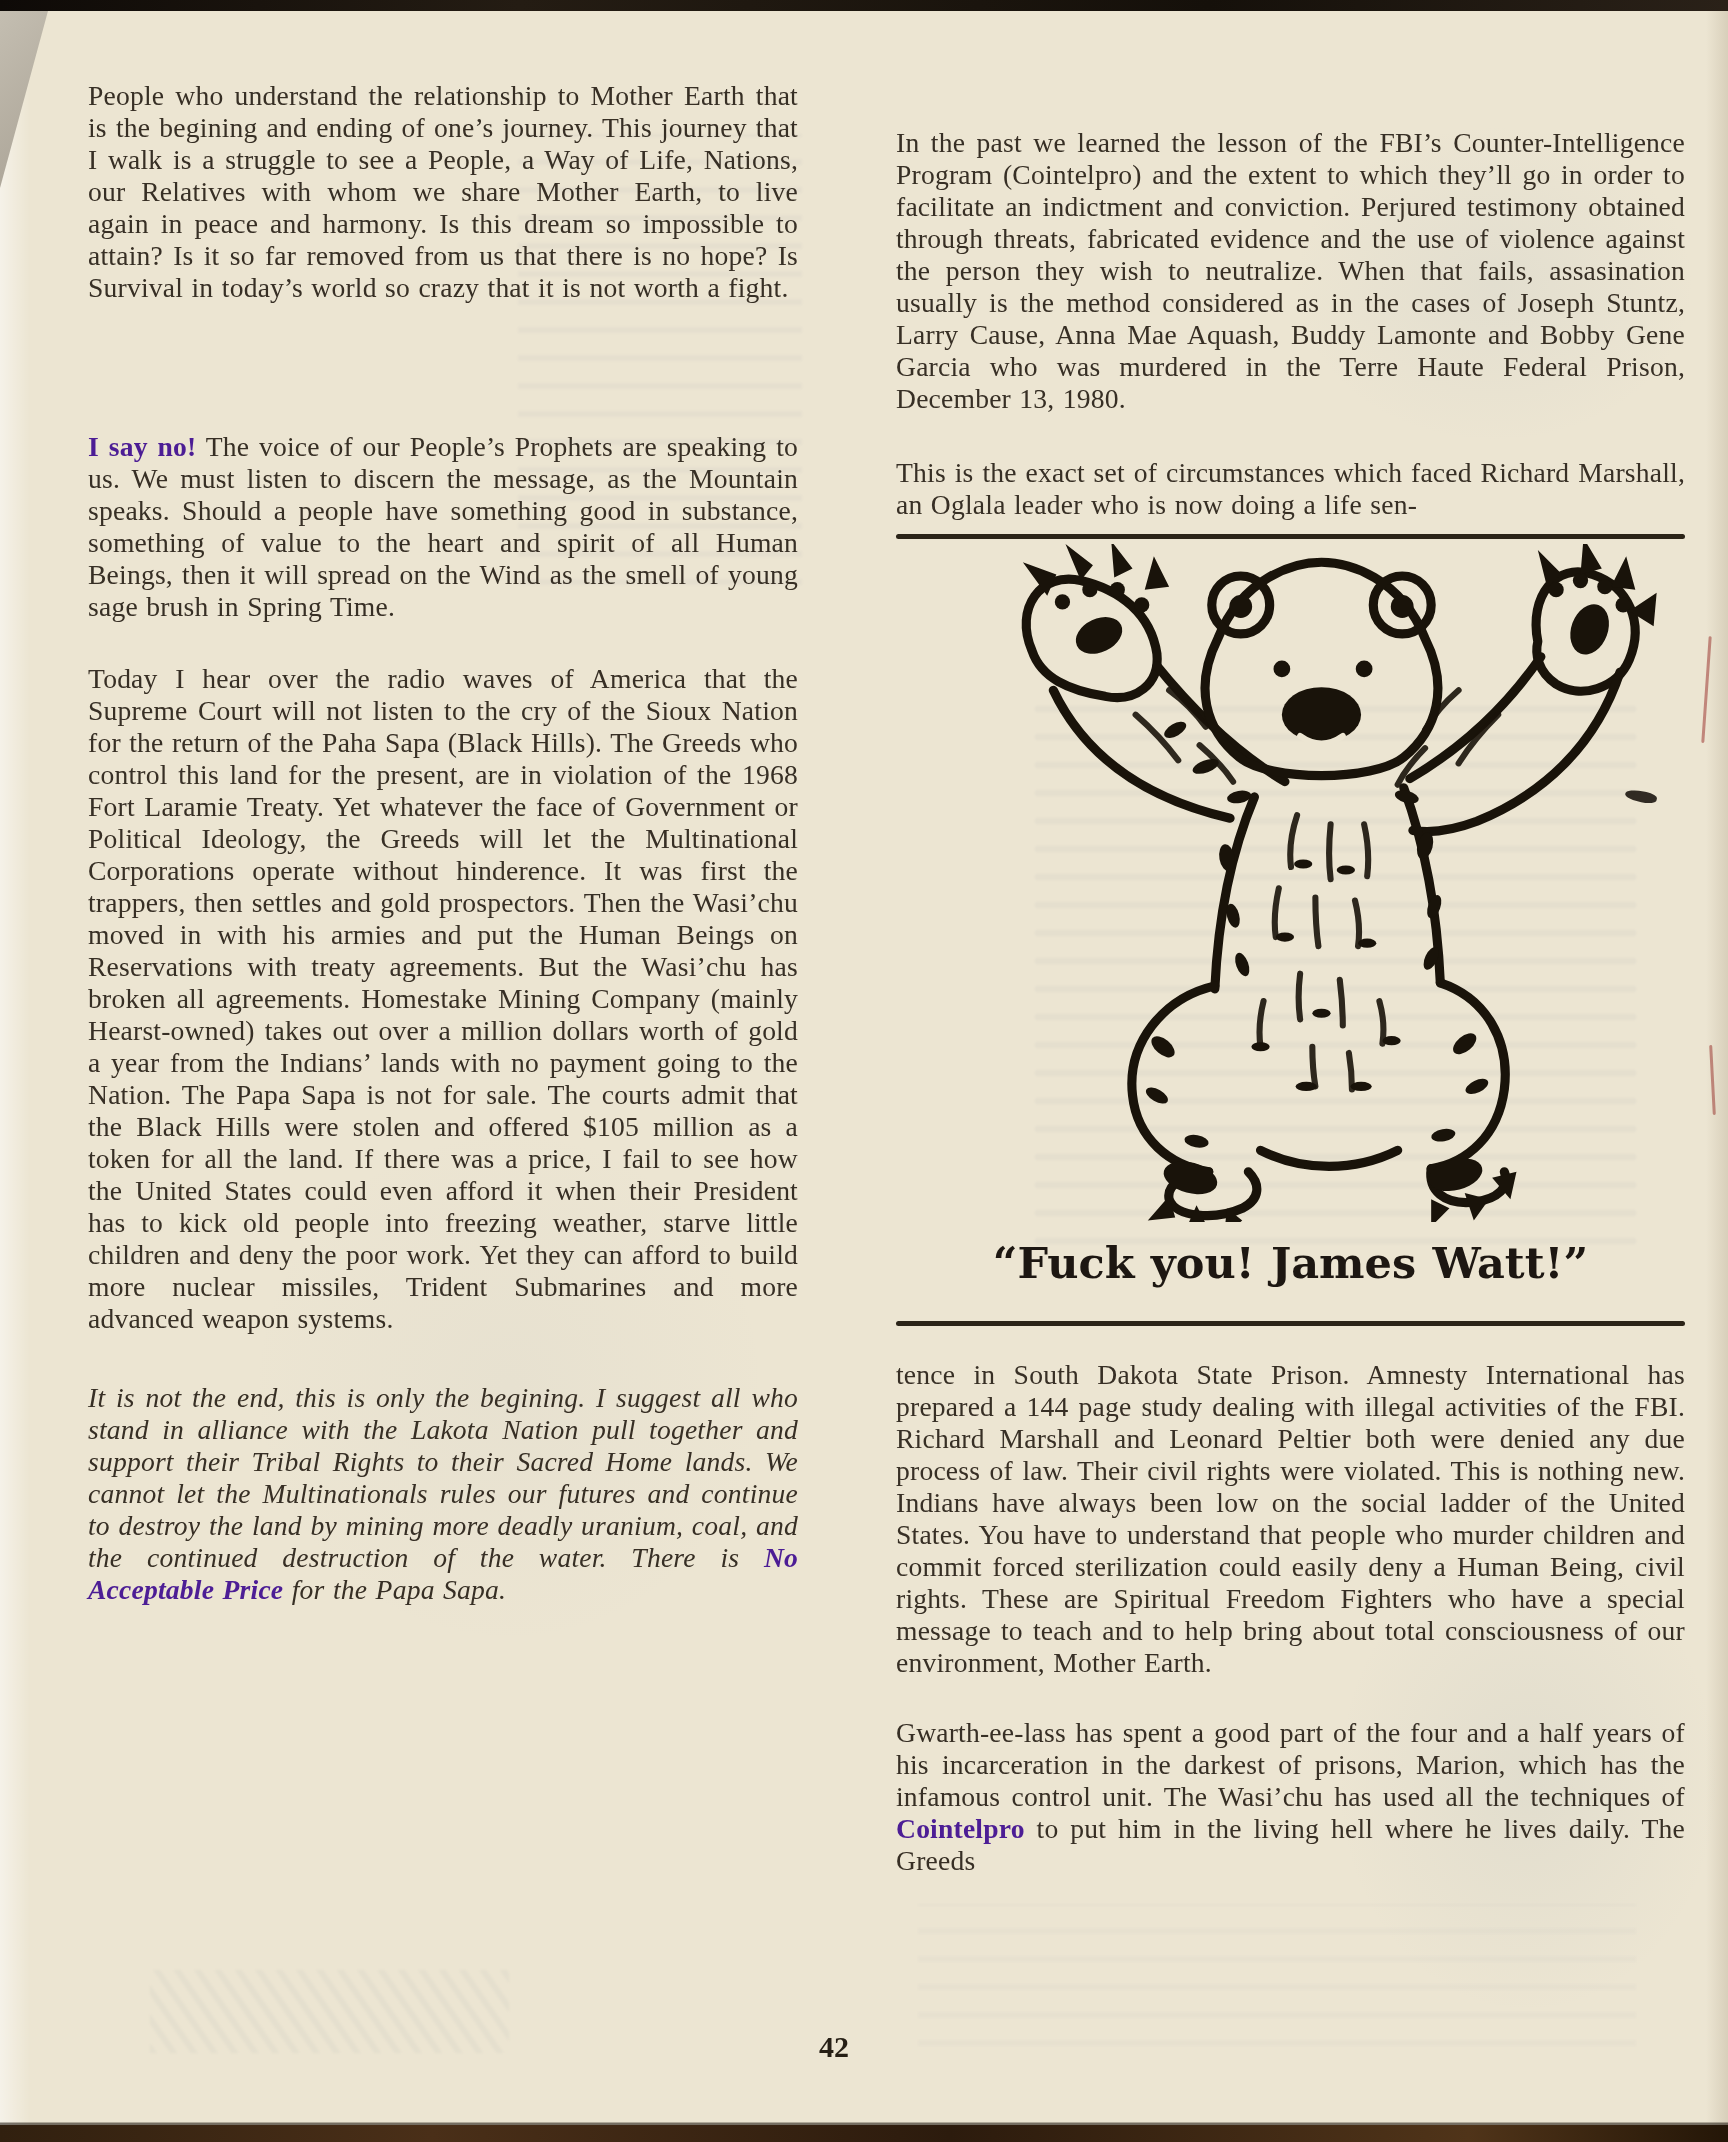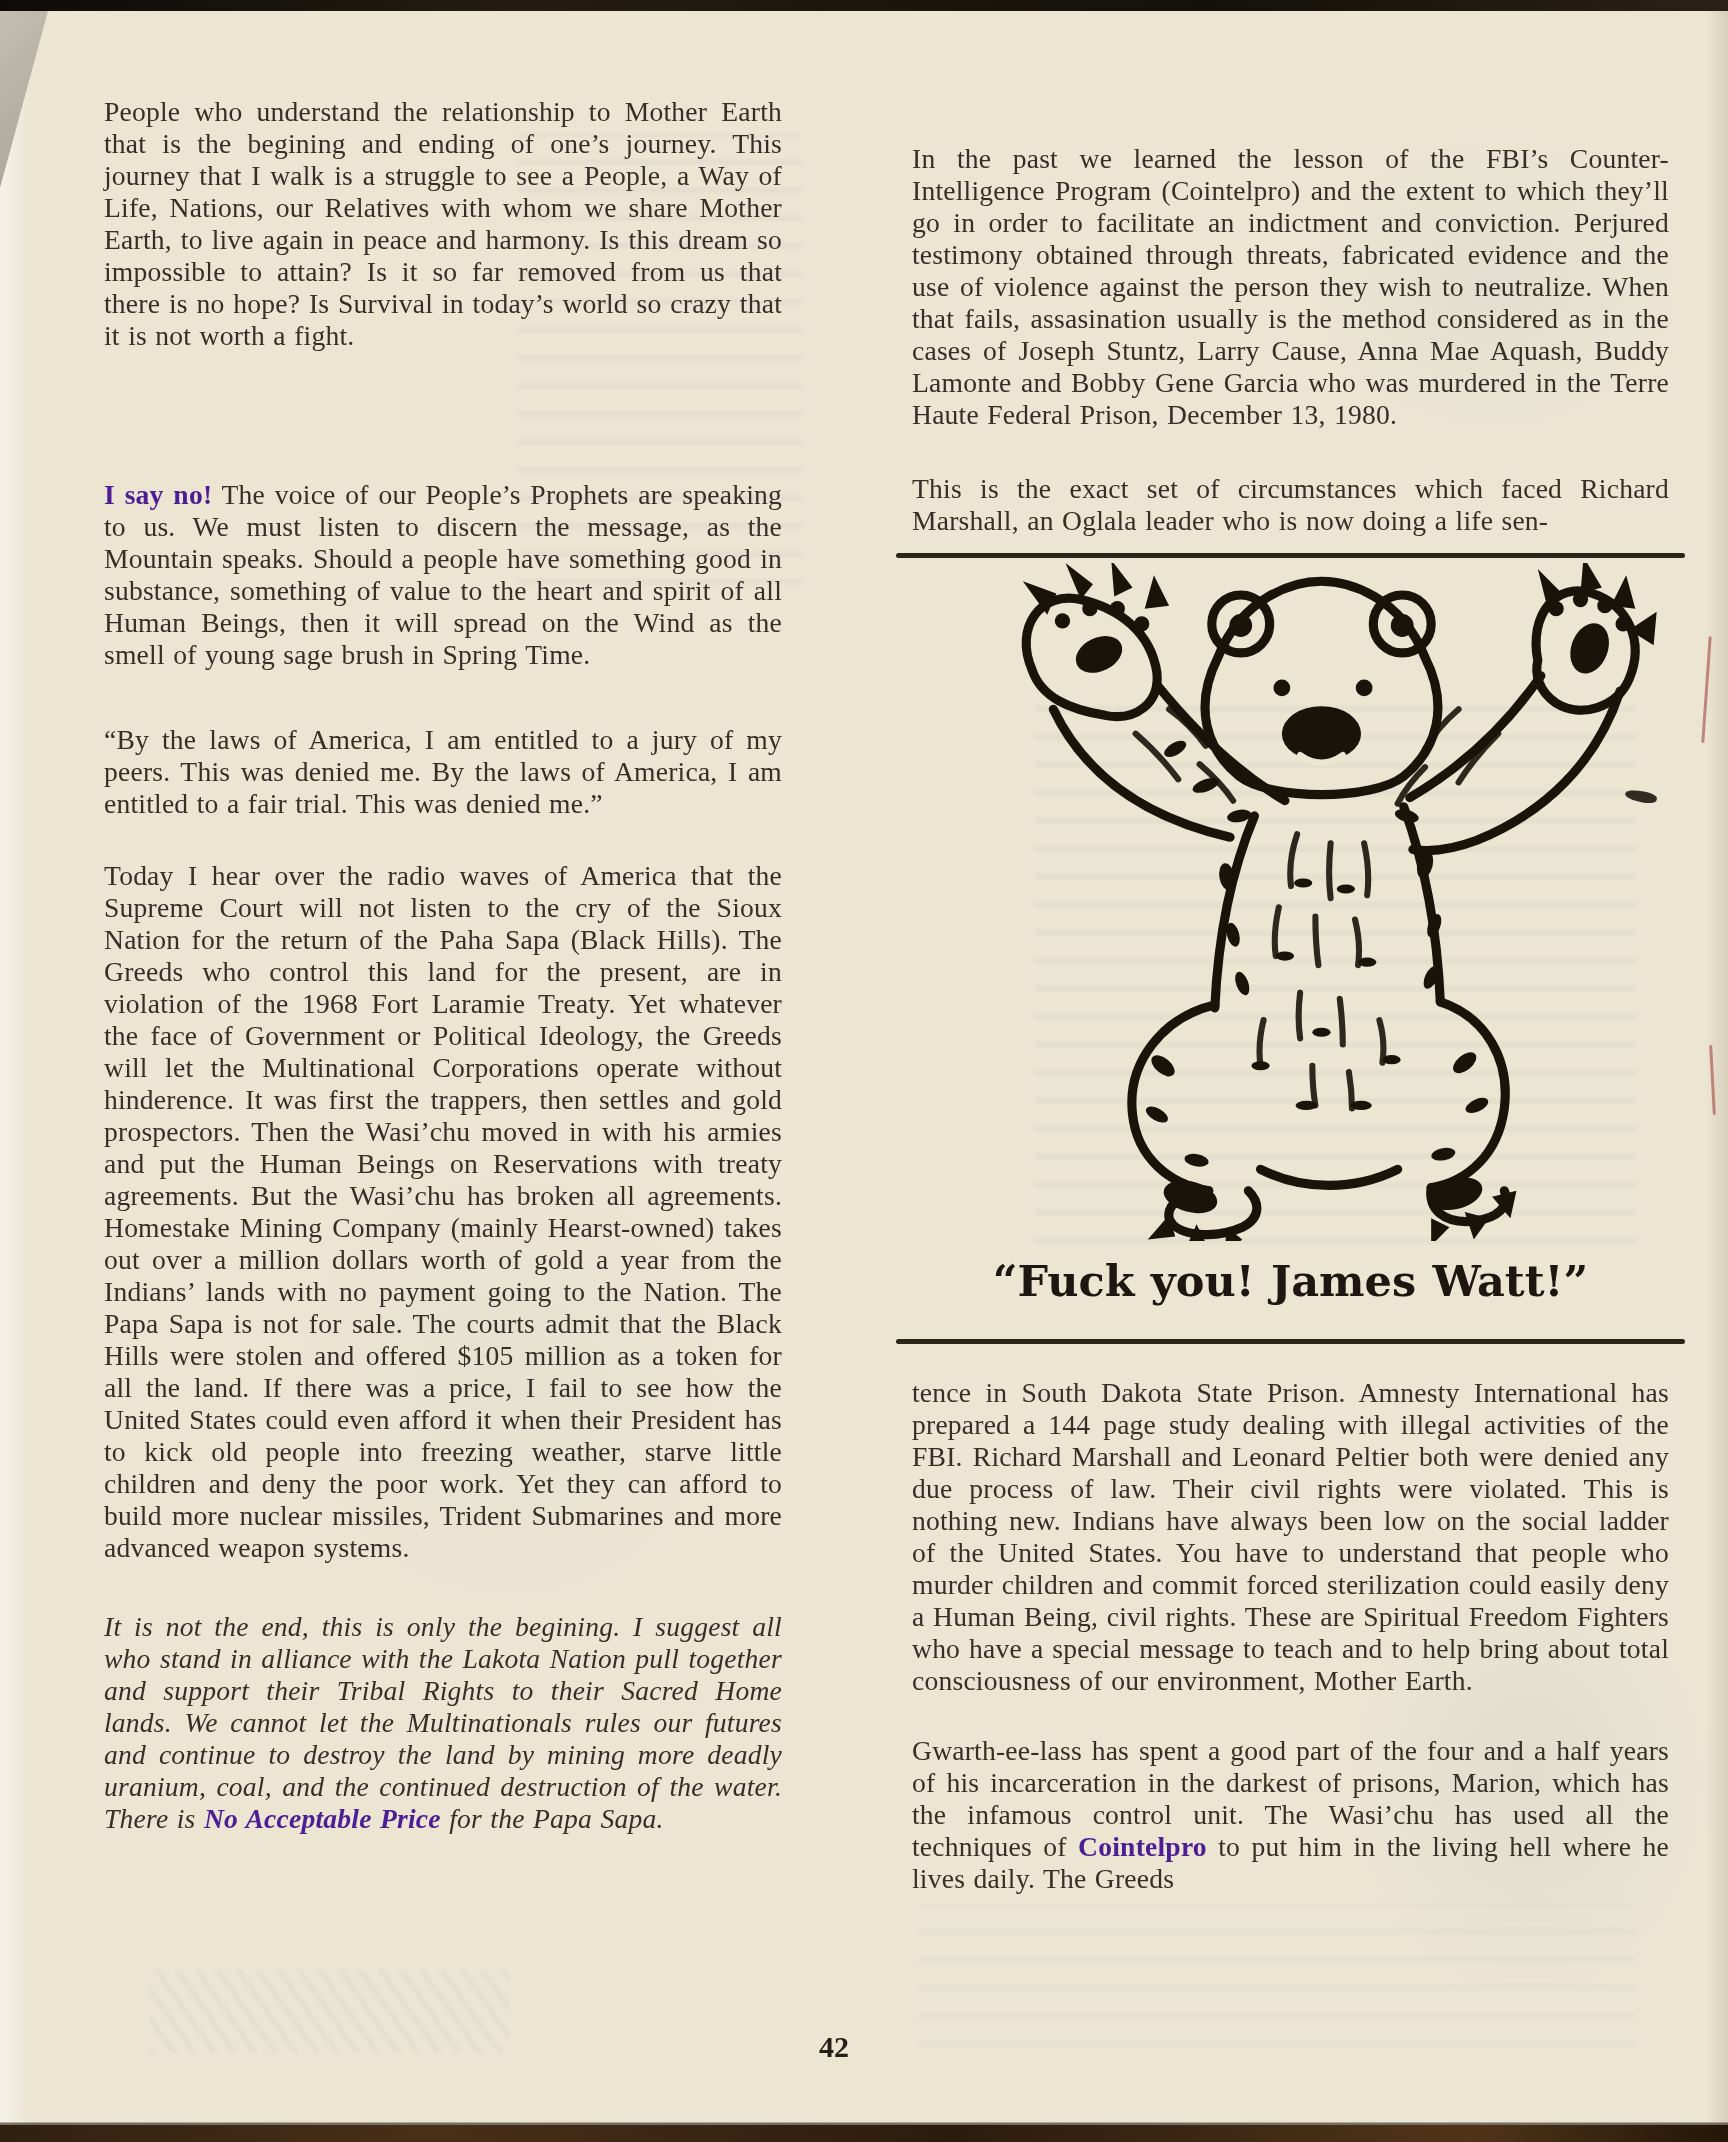--- a/index.html
+++ b/index.html
@@ -24,21 +24,21 @@
 
   
   .ghost { position:absolute; pointer-events:none; filter:blur(1.3px); }
   .ghost.h { background:repeating-linear-gradient(0deg, rgba(116,132,148,.10) 0 5.8px, transparent 5.8px 28px); }
   .ghost.z { background:repeating-linear-gradient(55deg, rgba(116,132,148,.12) 0 5.8px, transparent 5.8px 16.7px); }
   .smudge { position:absolute; pointer-events:none; border-radius:50%; }
 
   
   .col { position:absolute; text-align:justify; color:#372f25;
     font-size:27.6px; line-height:32px; letter-spacing:0.2px; word-spacing:1.3px; }
-  .col p { margin:16px; }
+  .col p { margin:0; }
   .col strong { font-weight:700; color:#4c1d95; }
   .col-left  { left:88px;  top:80px;  width:710px; }
   .col-right { left:896px; top:127px; width:789px; }
 
   .p-saynou   { margin-top:127px !important; }
   .p-quote    { margin-top:53px !important; }
   .p-attrib   { margin-top:33px !important; text-align:right; padding-right:8.3px; }
   .p-today    { margin-top:40px !important; }
   .p-notend   { margin-top:47px !important;font-style:italic; }
   .p-exact    { margin-top:42px !important; }
@@ -72,21 +72,20 @@
   <div class="ghost h" style="left:1035px; top:693px; width:601px; height:551px; opacity:.6;"></div>
   <div class="ghost h" style="left:918px; top:1904px; width:718px; height:142px; opacity:.4;"></div>
   <div class="ghost z" style="left:150px; top:1970px; width:359px; height:83px; opacity:.5;"></div>
   <div class="smudge" style="left:1294px; top:125px; width:401px; height:317px; background:radial-gradient(closest-side, rgba(140,160,180,.10), rgba(140,160,180,0));"></div>
   <div class="smudge" style="left:1336px; top:1545px; width:384px; height:468px; background:radial-gradient(closest-side, rgba(130,150,165,.10), rgba(130,150,165,0));"></div>
   <div class="smudge" style="left:250px; top:1127px; width:518px; height:518px; background:radial-gradient(closest-side, rgba(150,160,175,.06), rgba(150,160,175,0));"></div>
 
   <div class="col col-left">
     <p>People who understand the relationship to Mother Earth that is the begining and ending of one’s journey. This journey that I walk is a struggle to see a People, a Way of Life, Nations, our Relatives with whom we share Mother Earth, to live again in peace and harmony. Is this dream so impossible to attain? Is it so far removed from us that there is no hope? Is Survival in today’s world so crazy that it is not worth a fight.</p>
     <p class="p-saynou"><strong>I say no!</strong><span> The voice of our People’s Prophets are speaking to us. We must listen to discern the message, as the Mountain speaks. Should a people have something good in substance, something of value to the heart and spirit of all Human Beings, then it will spread on the Wind as the smell of young sage brush in Spring Time.</span></p>
-    <p class="p-quote">“By the laws of America, I am entitled to a jury of my peers. This was denied me. By the laws of America, I am entitled to a fair trial. This was denied me.”</p>
     <p class="p-today">Today I hear over the radio waves of America that the Supreme Court will not listen to the cry of the Sioux Nation for the return of the Paha Sapa (Black Hills). The Greeds who control this land for the present, are in violation of the 1968 Fort Laramie Treaty. Yet whatever the face of Government or Political Ideology, the Greeds will let the Multinational Corporations operate without hinderence. It was first the trappers, then settles and gold prospectors. Then the Wasi’chu moved in with his armies and put the Human Beings on Reservations with treaty agreements. But the Wasi’chu has broken all agreements. Homestake Mining Company (mainly Hearst-owned) takes out over a million dollars worth of gold a year from the Indians’ lands with no payment going to the Nation. The Papa Sapa is not for sale. The courts admit that the Black Hills were stolen and offered $105 million as a token for all the land. If there was a price, I fail to see how the United States could even afford it when their President has to kick old people into freezing weather, starve little children and deny the poor work. Yet they can afford to build more nuclear missiles, Trident Submarines and more advanced weapon systems.</p>
     <p class="p-notend"><span>It is not the end, this is only the begining. I suggest all who stand in alliance with the Lakota Nation pull together and support their Tribal Rights to their Sacred Home lands. We cannot let the Multinationals rules our futures and continue to destroy the land by mining more deadly uranium, coal, and the continued destruction of the water. There is </span><strong>No Acceptable Price</strong><span> for the Papa Sapa.</span></p>
   </div>
 
   <div class="col col-right">
     <p>In the past we learned the lesson of the FBI’s Counter-Intelligence Program (Cointelpro) and the extent to which they’ll go in order to facilitate an indictment and conviction. Perjured testimony obtained through threats, fabricated evidence and the use of violence against the person they wish to neutralize. When that fails, assasination usually is the method considered as in the cases of Joseph Stuntz, Larry Cause, Anna Mae Aquash, Buddy Lamonte and Bobby Gene Garcia who was murdered in the Terre Haute Federal Prison, December 13, 1980.</p>
     <p class="p-exact">This is the exact set of circumstances which faced Richard Marshall, an Oglala leader who is now doing a life sen-</p>
     <div class="rule rule-1"></div>
 
     <div class="bear-wrap">

